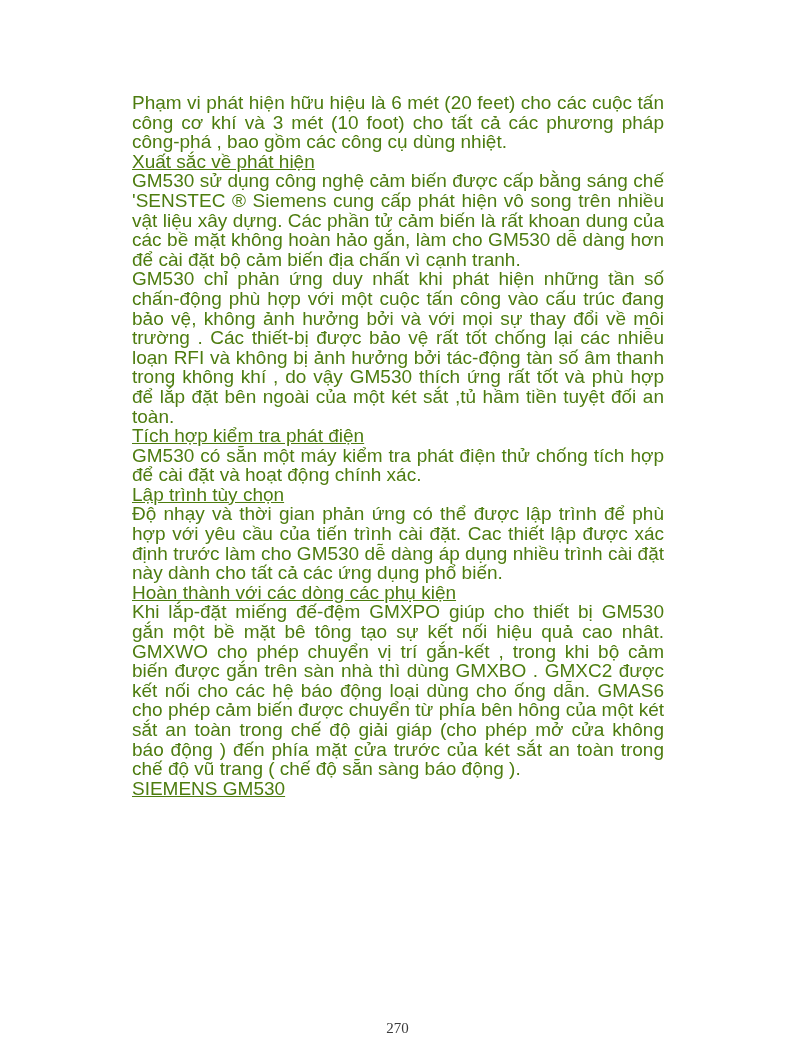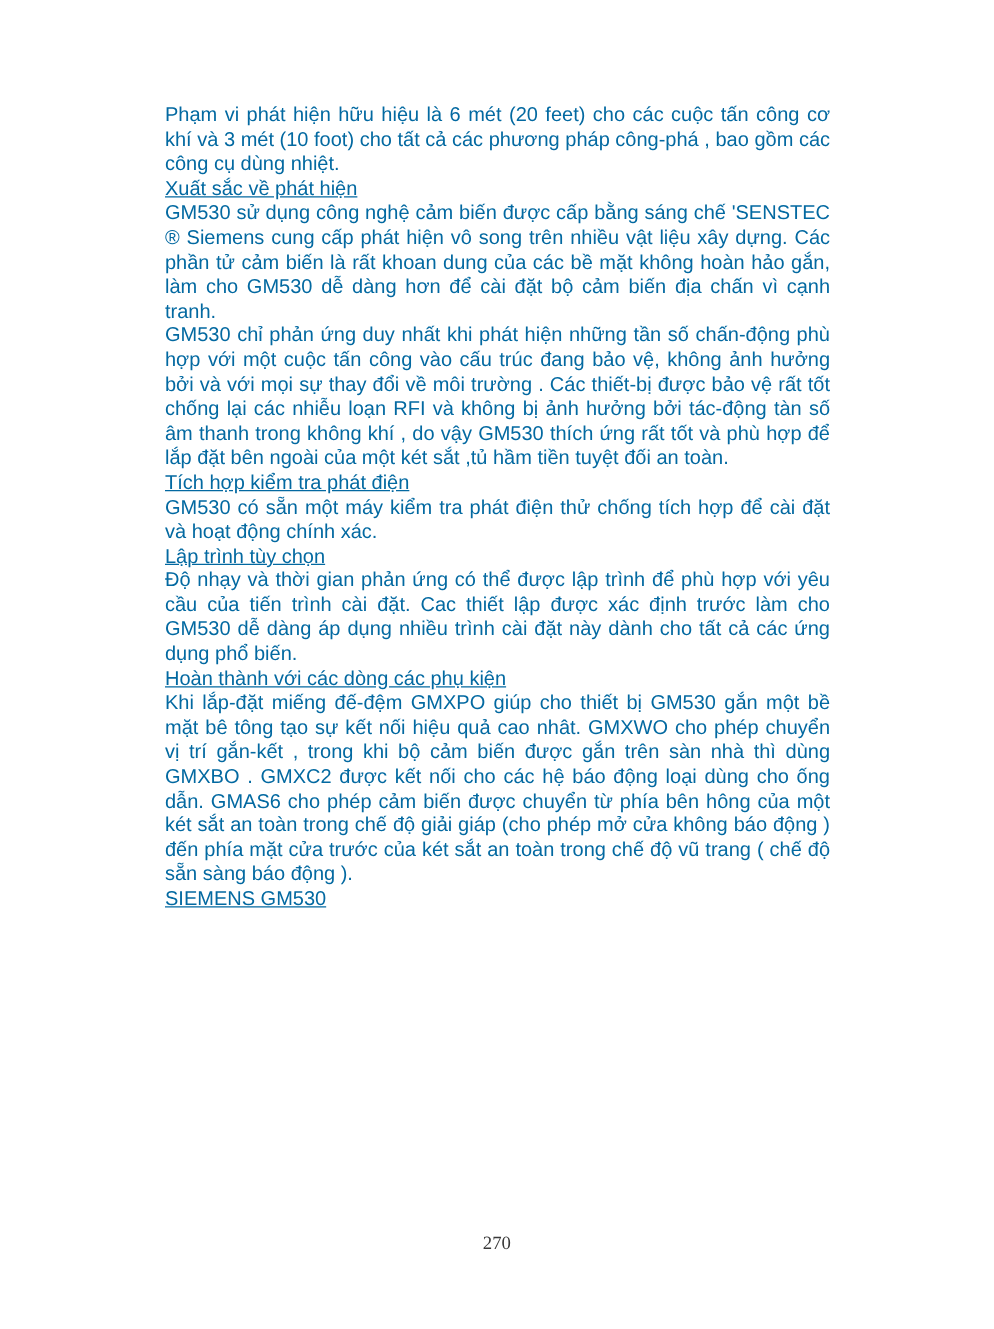--- a/index.html
+++ b/index.html
@@ -11,41 +11,41 @@
     position: relative;
     width: 795px;
     height: 1063px;
     background: #ffffff;
     font-family: "Liberation Sans", sans-serif;
     overflow: hidden;
   }
   .content {
     position: absolute;
     left: 132px;
-    top: 83px;
+    top: 93px;
     width: 532px;
-    font-size: 16px;
+    font-size: 19px;
     line-height: 19.6px;
-    color: #0369a1;
+    color: #4d7c0f;
   }
   .para {
     margin: 0;
     padding: 0;
   }
   .para.body {
     text-align: justify;
   }
   .para.heading,
   .para.line {
     text-align: left;
     text-decoration: underline;
   }
   .page-number {
     position: absolute;
-    top: 987px;
+    top: 1020px;
     left: 0;
     width: 100%;
     text-align: center;
     font-family: "Liberation Serif", serif;
     font-size: 15px;
     color: #3a3a3a;
   }
 </style>
 </head>
 <body>

